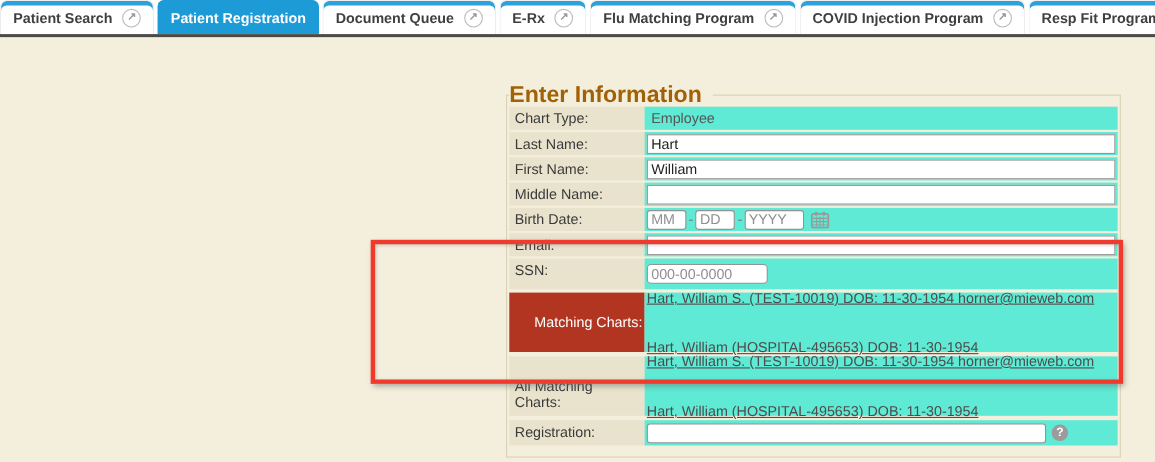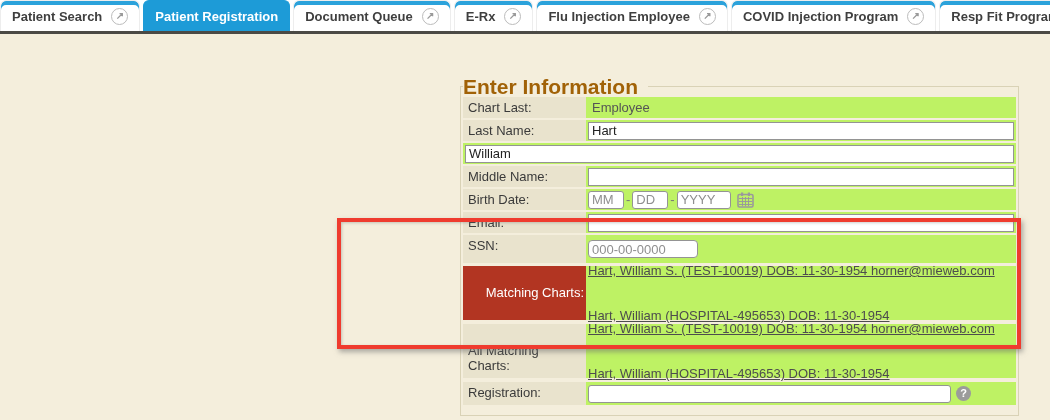--- a/index.html
+++ b/index.html
@@ -53,21 +53,21 @@
     color:#a16207; font-weight:bold; font-size:21px; line-height:19px;
   }
 
   .rows { position:absolute; left:2px; top:10px; width:553px; }
   .frow { display:flex; margin-bottom:2px; }
   .frow .lbl {
     width:123px; flex:0 0 123px; background:#e9e3cd; color:#3a3a3a;
     padding:3px 2px 0 5px;
   }
   .frow .val {
-    flex:1; background:#bef264; display:flex; align-items:center; padding:0 2px;
+    flex:1; background:#5eead4; display:flex; align-items:center; padding:0 2px;
   }
   .h21 { height:21px; }
   .h28 { height:28px; margin-bottom:3px; }
   .h54 { height:54px; margin-bottom:4px; }
   .h23 { height:23px; margin-bottom:0; }
   .frow.h54 .lbl { padding-top:19px; }
   .frow.h54 .val { flex-direction:column; align-items:flex-start; justify-content:center;gap:28px; }
   .lbl-red { background:#b23522 !important; color:#fff !important;text-align:right; }
 
   .static-val { color:#555; padding-left:4px; }
@@ -118,21 +118,21 @@
   </div>
   <div class="tab">
     <span>Document Queue</span>
     <span class="popout">↗</span>
   </div>
   <div class="tab">
     <span>E-Rx</span>
     <span class="popout">↗</span>
   </div>
   <div class="tab">
-    <span>Flu Injection Employee</span>
+    <span>Flu Matching Program</span>
     <span class="popout">↗</span>
   </div>
   <div class="tab">
     <span>COVID Injection Program</span>
     <span class="popout">↗</span>
   </div>
   <div class="tab">
     <span>Resp Fit Program</span>
     <span class="popout">↗</span>
   </div>
@@ -140,34 +140,35 @@
 <div class="dark-line"></div>
 
 <div class="content">
 
   <div class="fieldset">
     <div class="legend">Enter Information</div>
 
     <div class="rows">
 
       <div class="frow h21">
-        <div class="lbl">Chart Last:</div>
+        <div class="lbl">Chart Type:</div>
         <div class="val">
             <span class="static-val">Employee</span>
           </div>
       </div>
 
       <div class="frow h21">
         <div class="lbl">Last Name:</div>
         <div class="val">
             <input type="text" class="wide" value="Hart" style="">
           </div>
       </div>
 
       <div class="frow h21">
+        <div class="lbl">First Name:</div>
         <div class="val">
             <input type="text" class="wide" value="William" style="">
           </div>
       </div>
 
       <div class="frow h21">
         <div class="lbl">Middle Name:</div>
         <div class="val">
             <input type="text" class="wide focused" value="" style="">
           </div>

